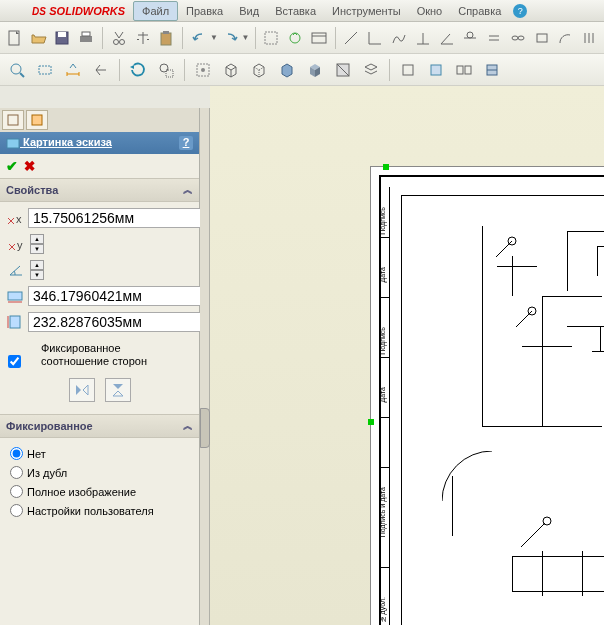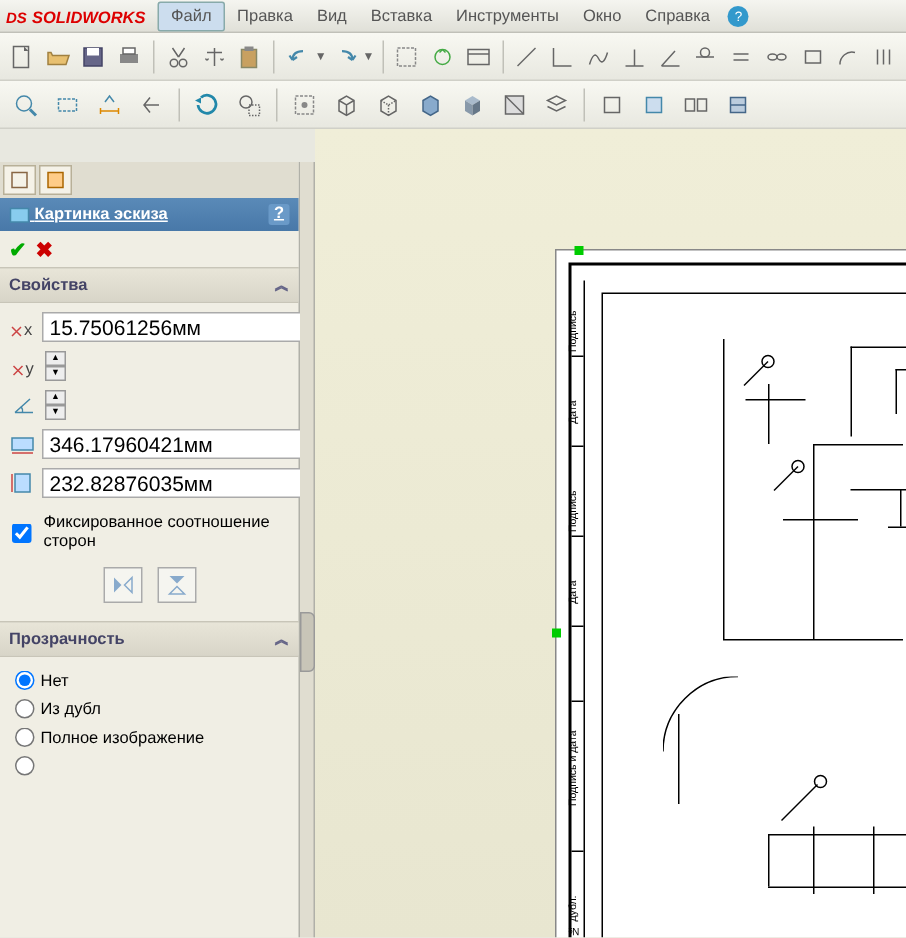--- a/index.html
+++ b/index.html
@@ -1,21 +1,21 @@
 <!DOCTYPE html>
 <html><head>
 <meta charset="utf-8">
 <style>
 * { box-sizing: border-box; margin: 0; padding: 0; font-family: Tahoma, sans-serif; font-size: 11px; }
 body { background: #e8e8e0; width: 604px; height: 625px; overflow: hidden; position: relative; }
 
 
 .menubar { height: 22px; background: linear-gradient(#f5f5f0,#e0e0d8); display: flex; align-items: center; padding-left: 4px; border-bottom: 1px solid #c0c0b8; }
 .logo { color: #d00; font-weight: bold; font-style: italic; font-size: 12px; margin-right: 8px; }
-.logo .ds { font-size: 10px; }
+.logo .ds { font-size: 10px; margin-left: 28px; }
 .menu-item { padding: 3px 8px; color: #555; cursor: pointer; }
 .menu-item.active { border: 1px solid #8aa; background: #cde; border-radius: 2px; }
 .help-icon { margin-left: 4px; width: 14px; height: 14px; border-radius: 50%; background: #39c; color: #fff; text-align: center; line-height: 14px; font-size: 9px; }
 
 
 .toolbar { height: 32px; background: linear-gradient(#f8f8f2,#e8e8e0); border-bottom: 1px solid #d0d0c8; display: flex; align-items: center; padding: 0 4px; gap: 2px; }
 .tbtn { width: 26px; height: 26px; border: 1px solid transparent; display: flex; align-items: center; justify-content: center; cursor: pointer; border-radius: 2px; }
 .tbtn svg { width: 18px; height: 18px; }
 .sep { width: 1px; height: 22px; background: #c0c0b8; margin: 0 3px; }
 .drop { width: 8px; color: #666; font-size: 8px; margin-left: -2px; }
@@ -30,21 +30,21 @@
 .ok { color: #0a0; font-size: 14px; font-weight: bold; cursor: pointer; }
 .cancel { color: #c00; font-size: 14px; font-weight: bold; cursor: pointer; }
 .section-hdr { background: linear-gradient(#e8e5d8,#d8d5c8); padding: 4px 6px; font-weight: bold; color: #446; display: flex; justify-content: space-between; align-items: center; border-top: 1px solid #c8c5b8; border-bottom: 1px solid #c8c5b8; }
 .collapse { color: #668; cursor: pointer; font-size: 10px; }
 .section-body { padding: 6px; }
 .prop-row { display: flex; align-items: center; margin-bottom: 6px; gap: 4px; }
 .prop-icon { width: 20px; height: 18px; display: flex; align-items: center; justify-content: center; }
 .prop-input { flex: 1; height: 20px; border: 1px solid #aaa; background: #fff; padding: 0 4px; font-size: 14px; }
 .spinner { width: 14px; display: flex; flex-direction: column; }
 .spin-btn { height: 10px; border: 1px solid #999; background: #eee; font-size: 6px; text-align: center; line-height: 8px; cursor: pointer; }
-.chk-row { display: flex; align-items: center; gap: 8px; padding: 4px 2px; }
+.chk-row { display: flex; align-items: flex-end; gap: 20px; padding: 4px 2px; }
 .chk-row input { margin-top: 1px; }
 .chk-label { line-height: 13px; }
 .btn-row { display: flex; justify-content: center; gap: 10px; padding: 6px; }
 .flip-btn { width: 26px; height: 24px; border: 1px solid #aaa; background: #f5f5f0; display: flex; align-items: center; justify-content: center; cursor: pointer; }
 .radio-row { display: flex; align-items: center; gap: 4px; padding: 3px 4px; }
 
 .splitter { position: absolute; left: 200px; top: 108px; width: 10px; bottom: 0; background: #e0ddd0; border-right: 1px solid #b0b0a8; }
 .splitter-handle { position: absolute; top: 300px; width: 10px; height: 40px; background: #c8c5b8; border: 1px solid #999; border-radius: 0 4px 4px 0; }
 
 
@@ -414,38 +414,39 @@
       <div class="flip-btn">
           <svg width="18" height="16">
             <path d="M4 2 L14 2 L9 7 Z" fill="#8ac"></path>
             <path d="M4 14 L14 14 L9 9 Z" fill="none" stroke="#8ac"></path>
           </svg>
         </div>
     </div>
   </div>
 
   <div class="section-hdr">
-    <span>Прозрачность</span>
+    <span>Фиксированное</span>
     <span class="collapse">︽</span>
   </div>
   <div class="section-body">
     <div class="radio-row">
         <input type="radio" name="tr" checked="" style="">
         <span>Нет</span>
       </div>
     <div class="radio-row">
         <input type="radio" name="tr" style="">
         <span>Из дубл</span>
       </div>
     <div class="radio-row">
         <input type="radio" name="tr" style="">
         <span>Полное изображение</span>
       </div>
     <div class="radio-row">
         <input type="radio" name="tr" style="">
+        <span>Настройки пользователя</span>
       </div>
   </div>
 </div>
 
 <div class="splitter">
   <div class="splitter-handle"></div>
 </div>
 
 <div class="canvas">
   <div class="drawing">

